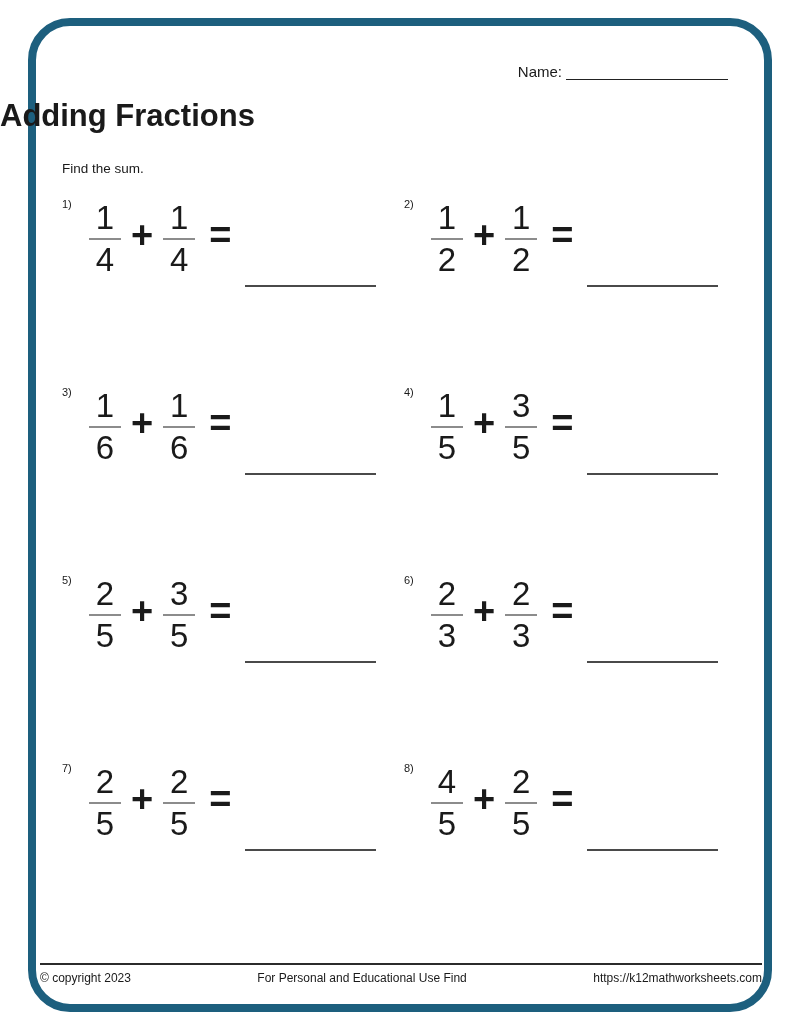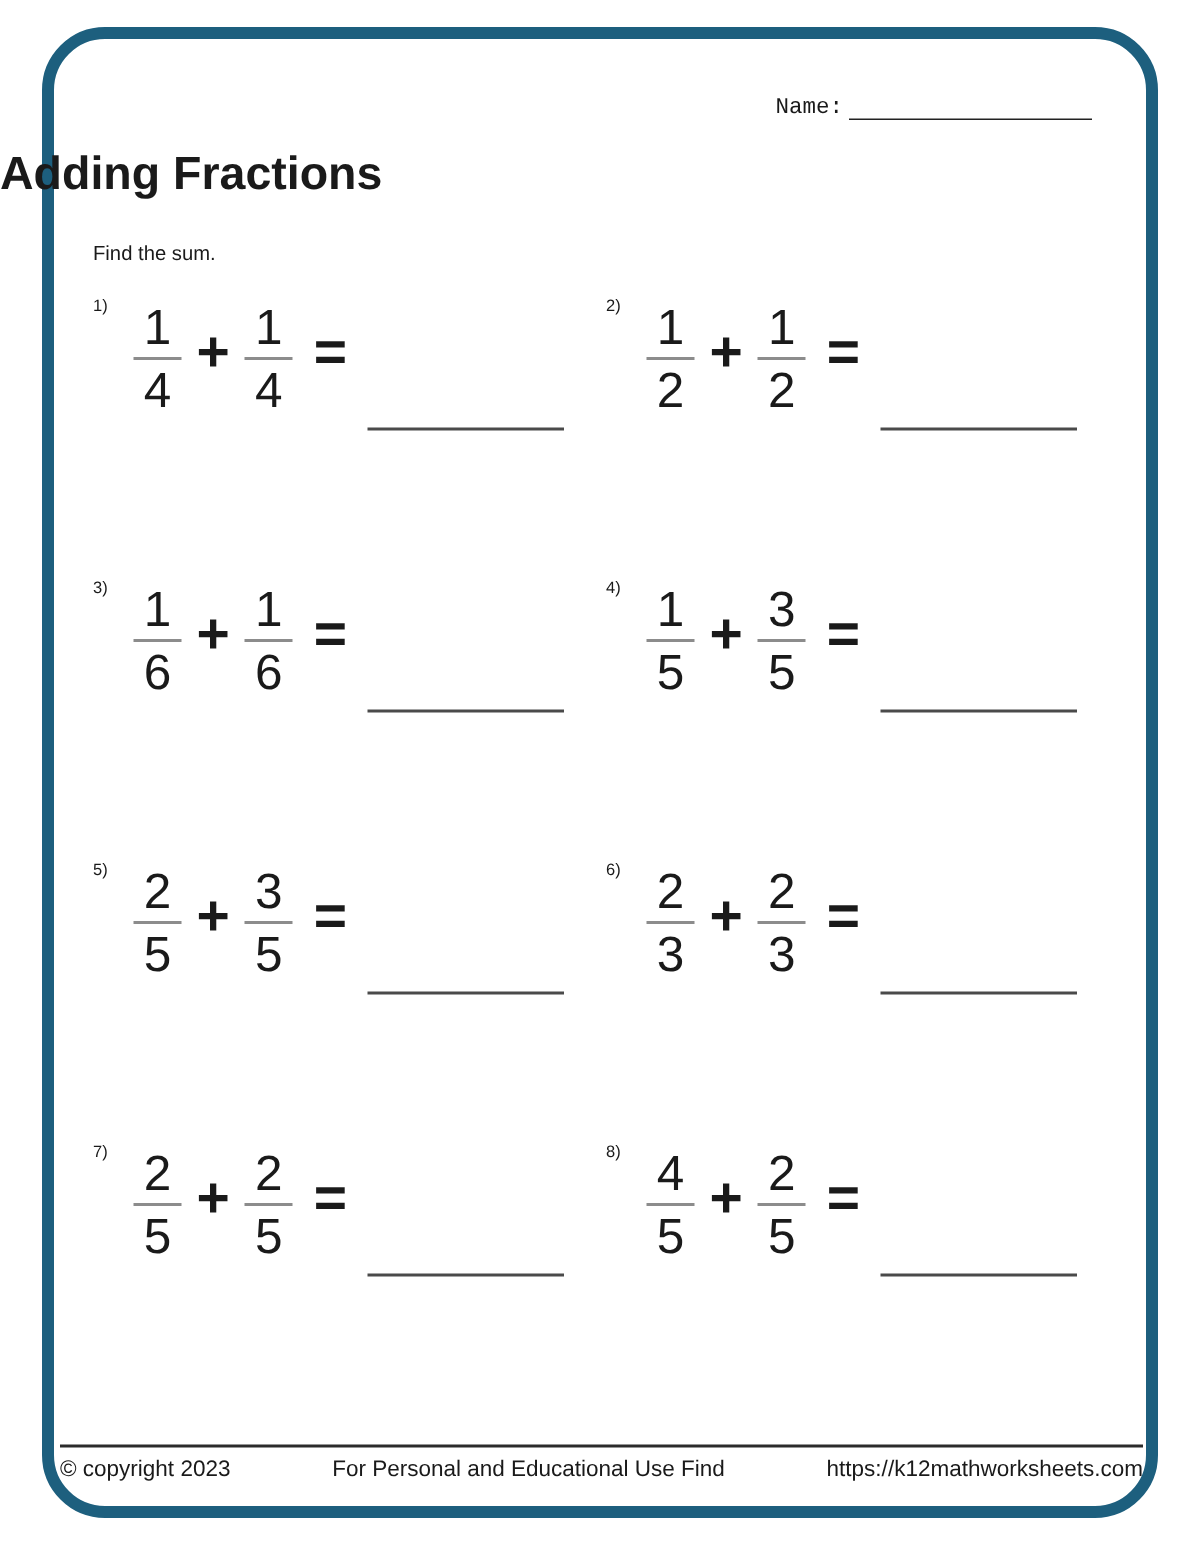--- a/index.html
+++ b/index.html
@@ -18,21 +18,20 @@
     border: 8px solid #1d5f7e;
     border-radius: 42px;
     box-sizing: border-box;
     pointer-events: none;
   }
   .name-row {
     position: absolute;
     top: 60px; right: 72px;
     display: flex; align-items: flex-end;
     font-size: 15px;
-    font-family: Liberation Mono, monospace;
   }
   .name-blank {
     display: inline-block;
     width: 162px; height: 19px;
     border-bottom: 1.5px solid #222;
     margin-left: 4px;
   }
   .title {
     position: absolute;
     top: 98px; left: 0;
@@ -99,21 +98,21 @@
     width: 722px; height: 2px;
     background: #2b2b2b;
   }
   .footer-row {
     position: absolute;
     top: 971px; left: 40px;
     width: 722px;
     display: flex;
     justify-content: space-between;
     align-items: center;
-    font-size: 15px;
+    font-size: 12px;
   }
 </style>
 </head>
 <body>
 
 <div class="page-border" style="border-color: rgb(29, 95, 126);"></div>
 
 <div class="name-row">
   <span>Name:</span>
   <span class="name-blank"></span>

